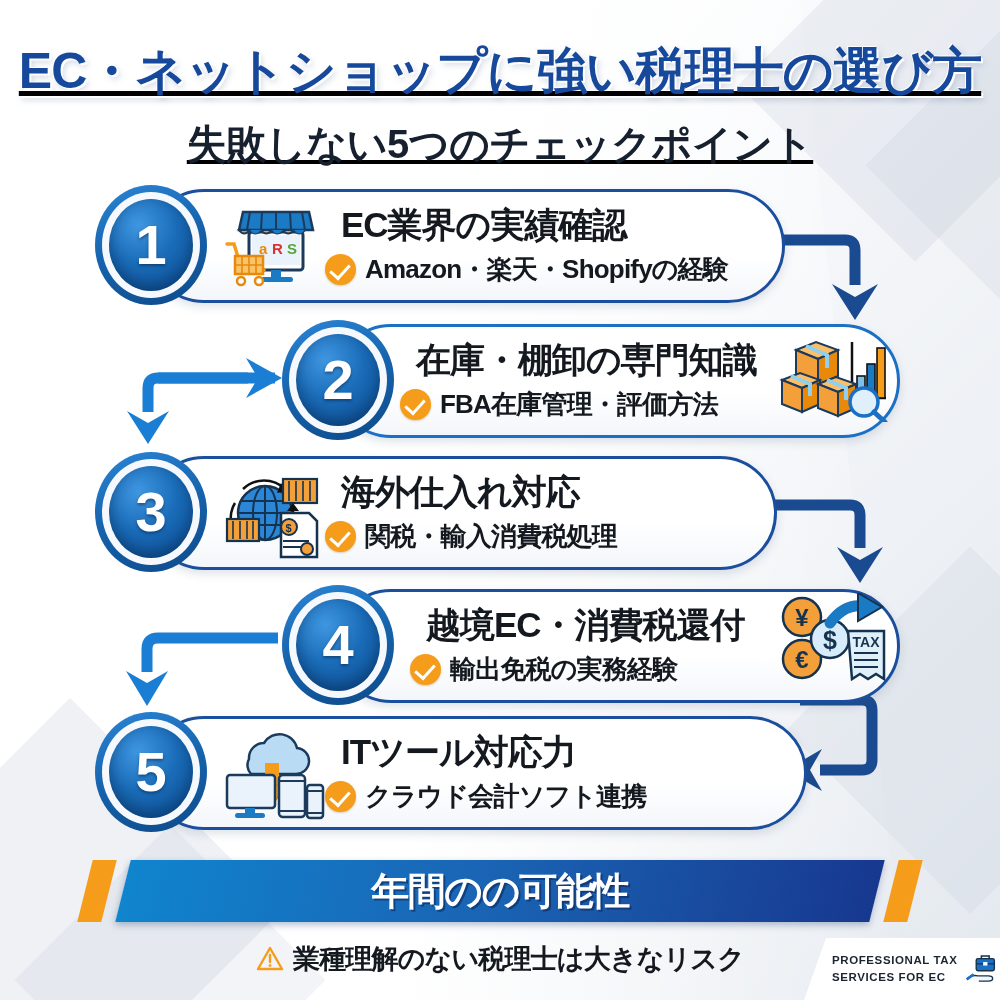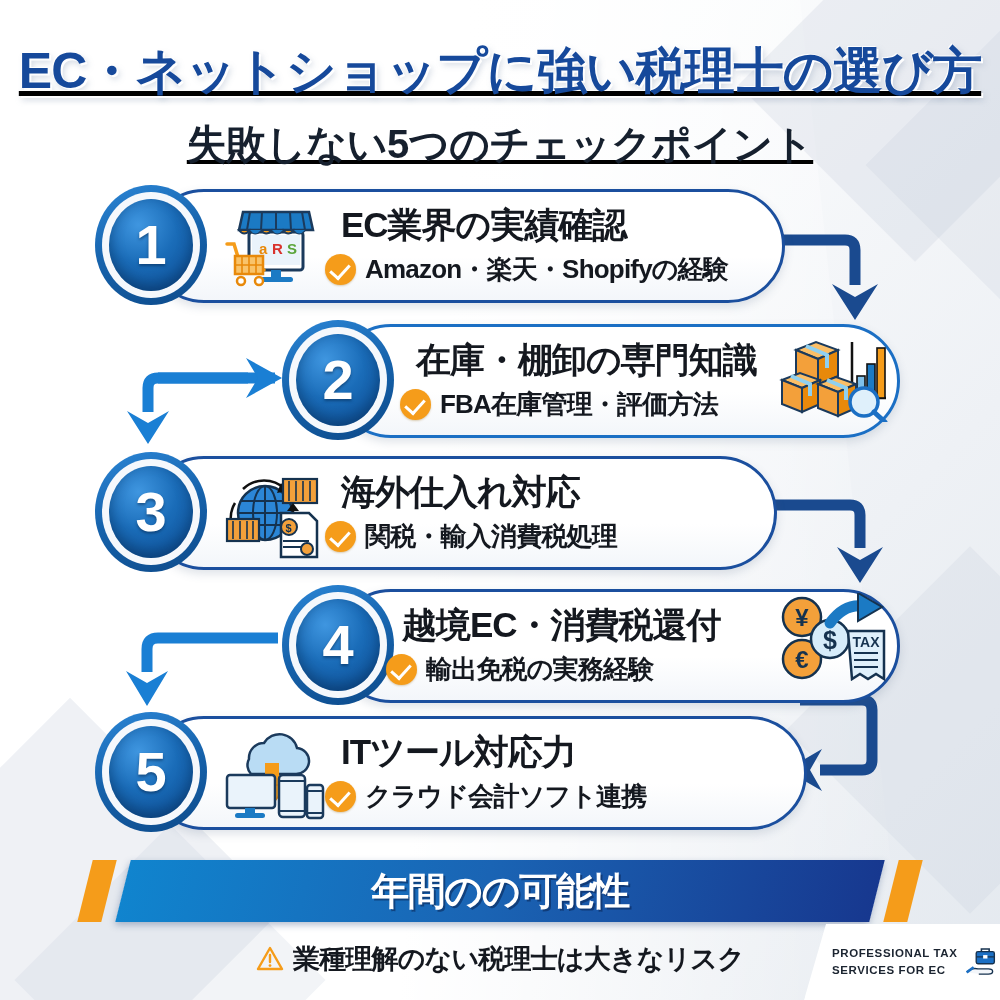--- a/index.html
+++ b/index.html
@@ -169,21 +169,21 @@
   .warn {
     margin-top:19px; text-align:center;
     font-size:27px; font-weight:bold; color:#14181f;
     letter-spacing:-.8px; white-space:nowrap;
     display:flex; align-items:center; justify-content:center; gap:9px;
   }
 
   
   #logo {
     position:absolute; right:0; bottom:0; z-index:7;
-    width:196px; height:76px;
+    width:196px; height:62px;
     background:#ffffff;
     clip-path:polygon(22px 0,100% 0,100% 100%,0 100%);
     box-shadow:-2px -2px 5px rgba(120,140,170,.2);
     display:flex; align-items:center; padding-left:28px; gap:8px;
   }
   .logo-txt {
     font-size:11.5px; font-weight:bold; color:#1b2430;
     letter-spacing:.6px; line-height:1.45; white-space:nowrap;
   }
 </style>
@@ -379,21 +379,21 @@
       <div class="ring-out"></div>
         <div class="ring-white"></div>
       <div class="disc">
           <span class="num">3</span>
         </div>
     </div>
   </div>
 
   <div class="step" style="left:282px;top:585px;width:618px;">
     <div class="card" style="width:566px;"></div>
-    <div class="body" style="left:104px;width:440px;">
+    <div class="body" style="left:128px;width:440px;">
       <div class="texts">
         <div class="h-title">越境EC・消費税還付</div>
         <div class="sub-row">
           <span class="check"></span>
           <span class="h-sub">輸出免税の実務経験</span>
         </div>
       </div>
     </div>
     <div class="icon-right" style="right:8px;top:8px;">
       <svg viewBox="0 0 112 92" width="112" height="92">

